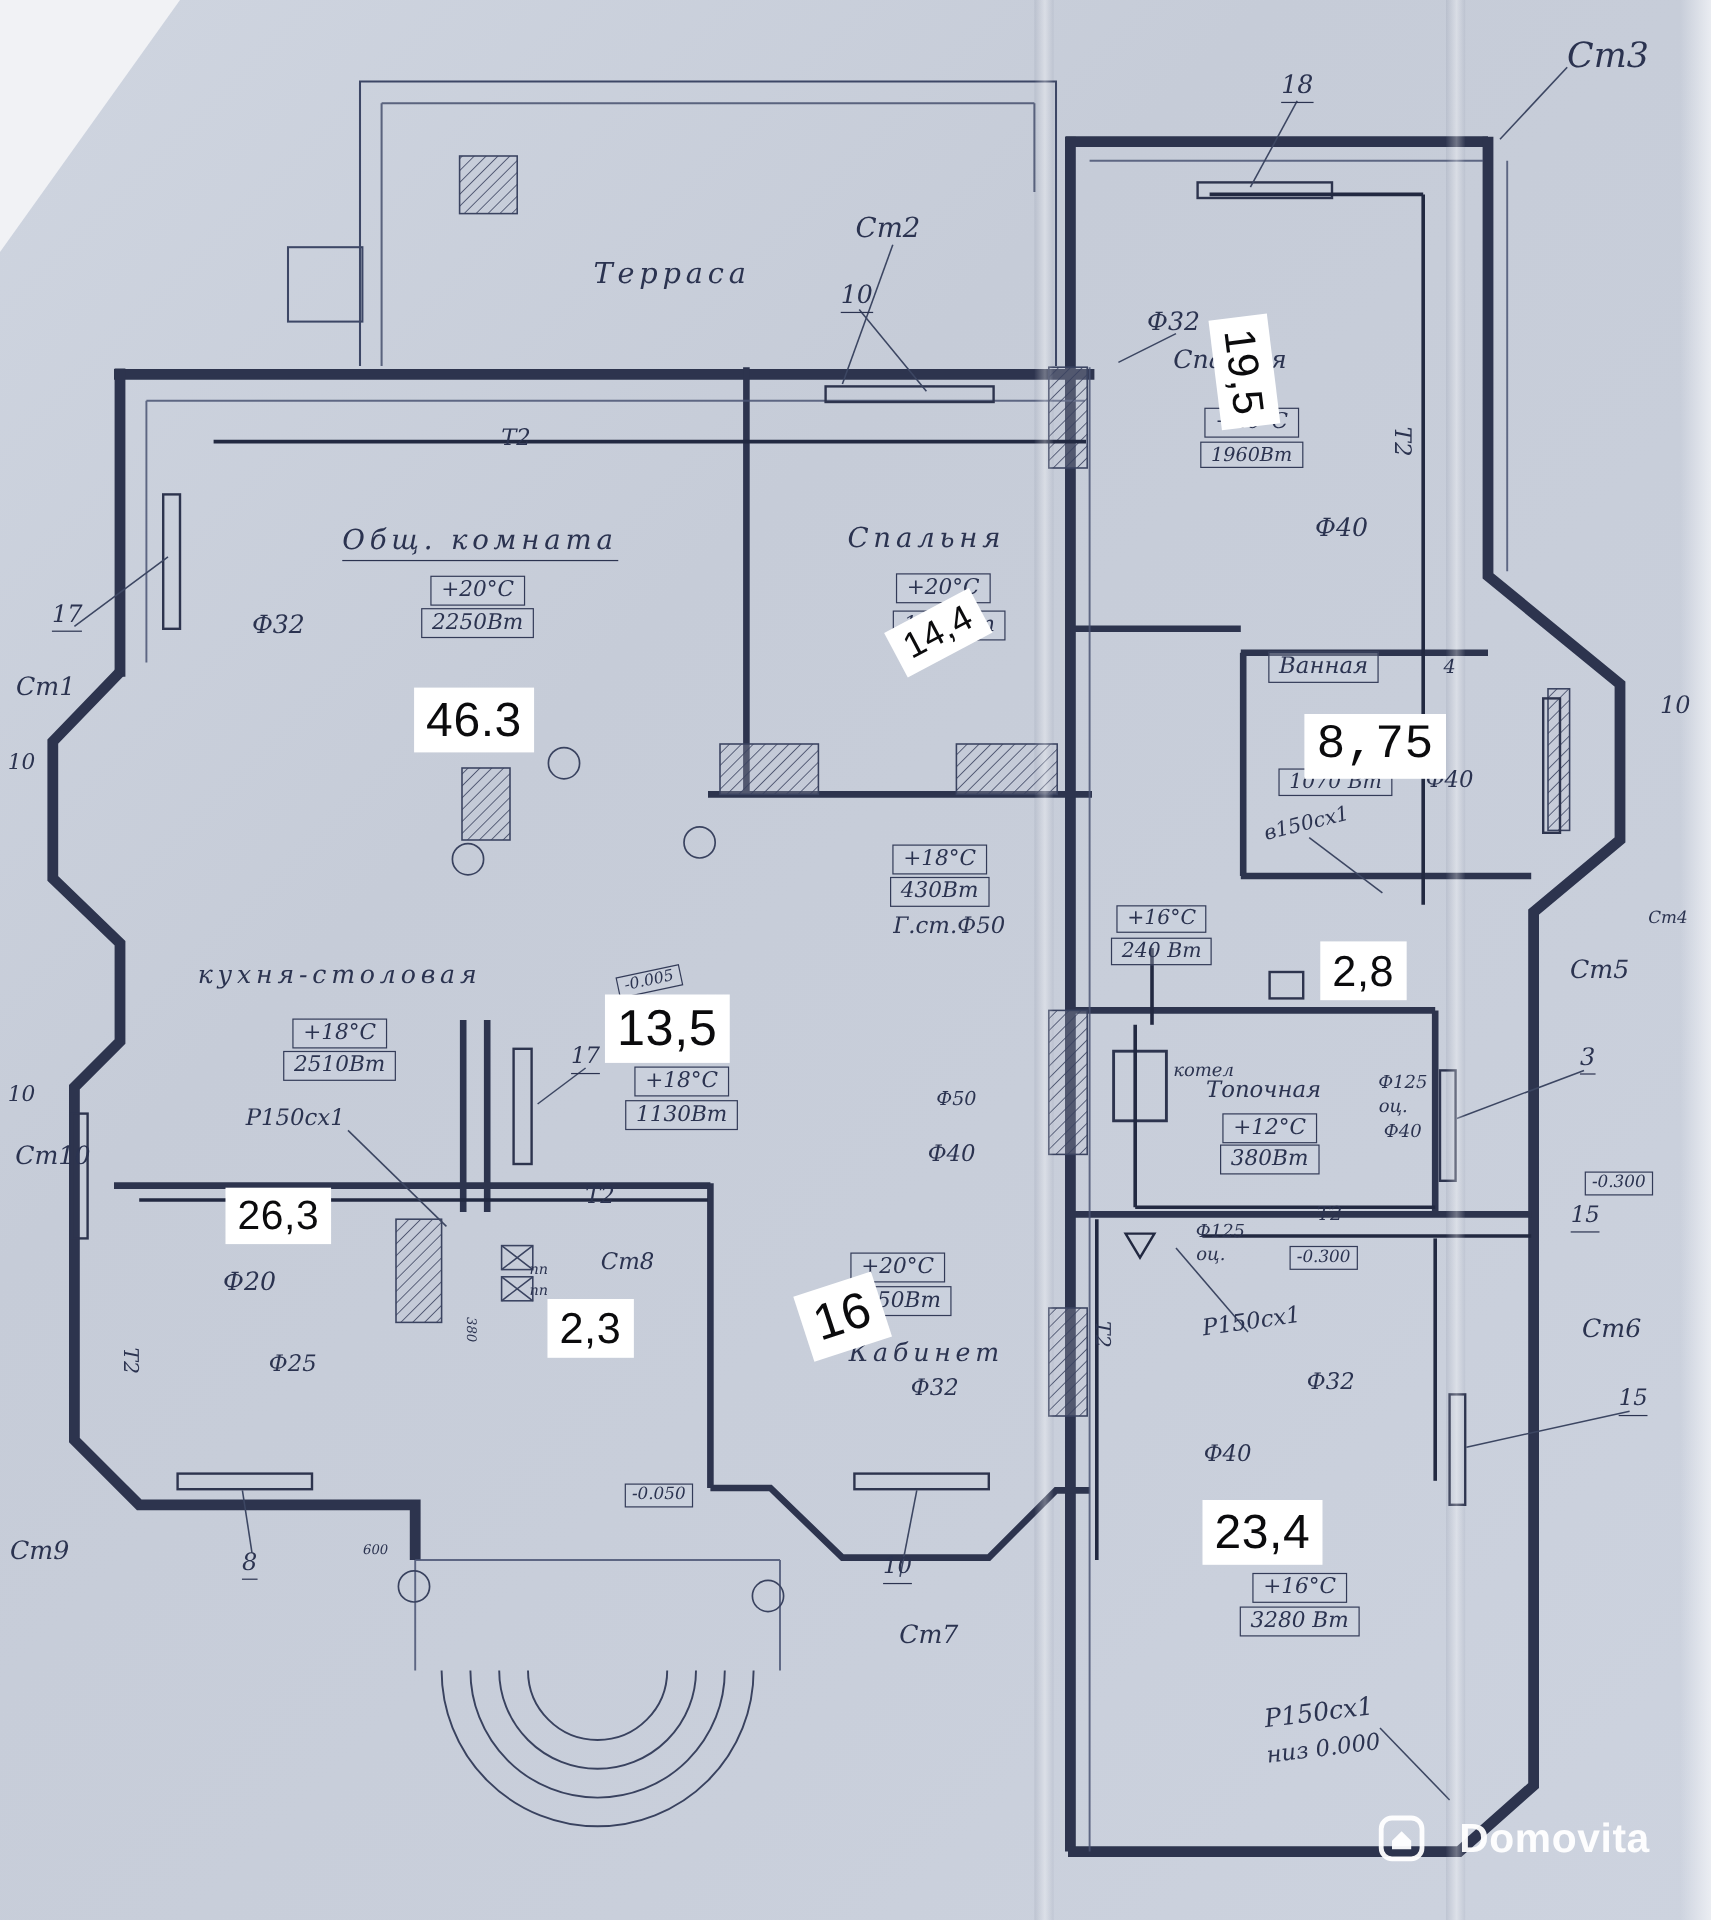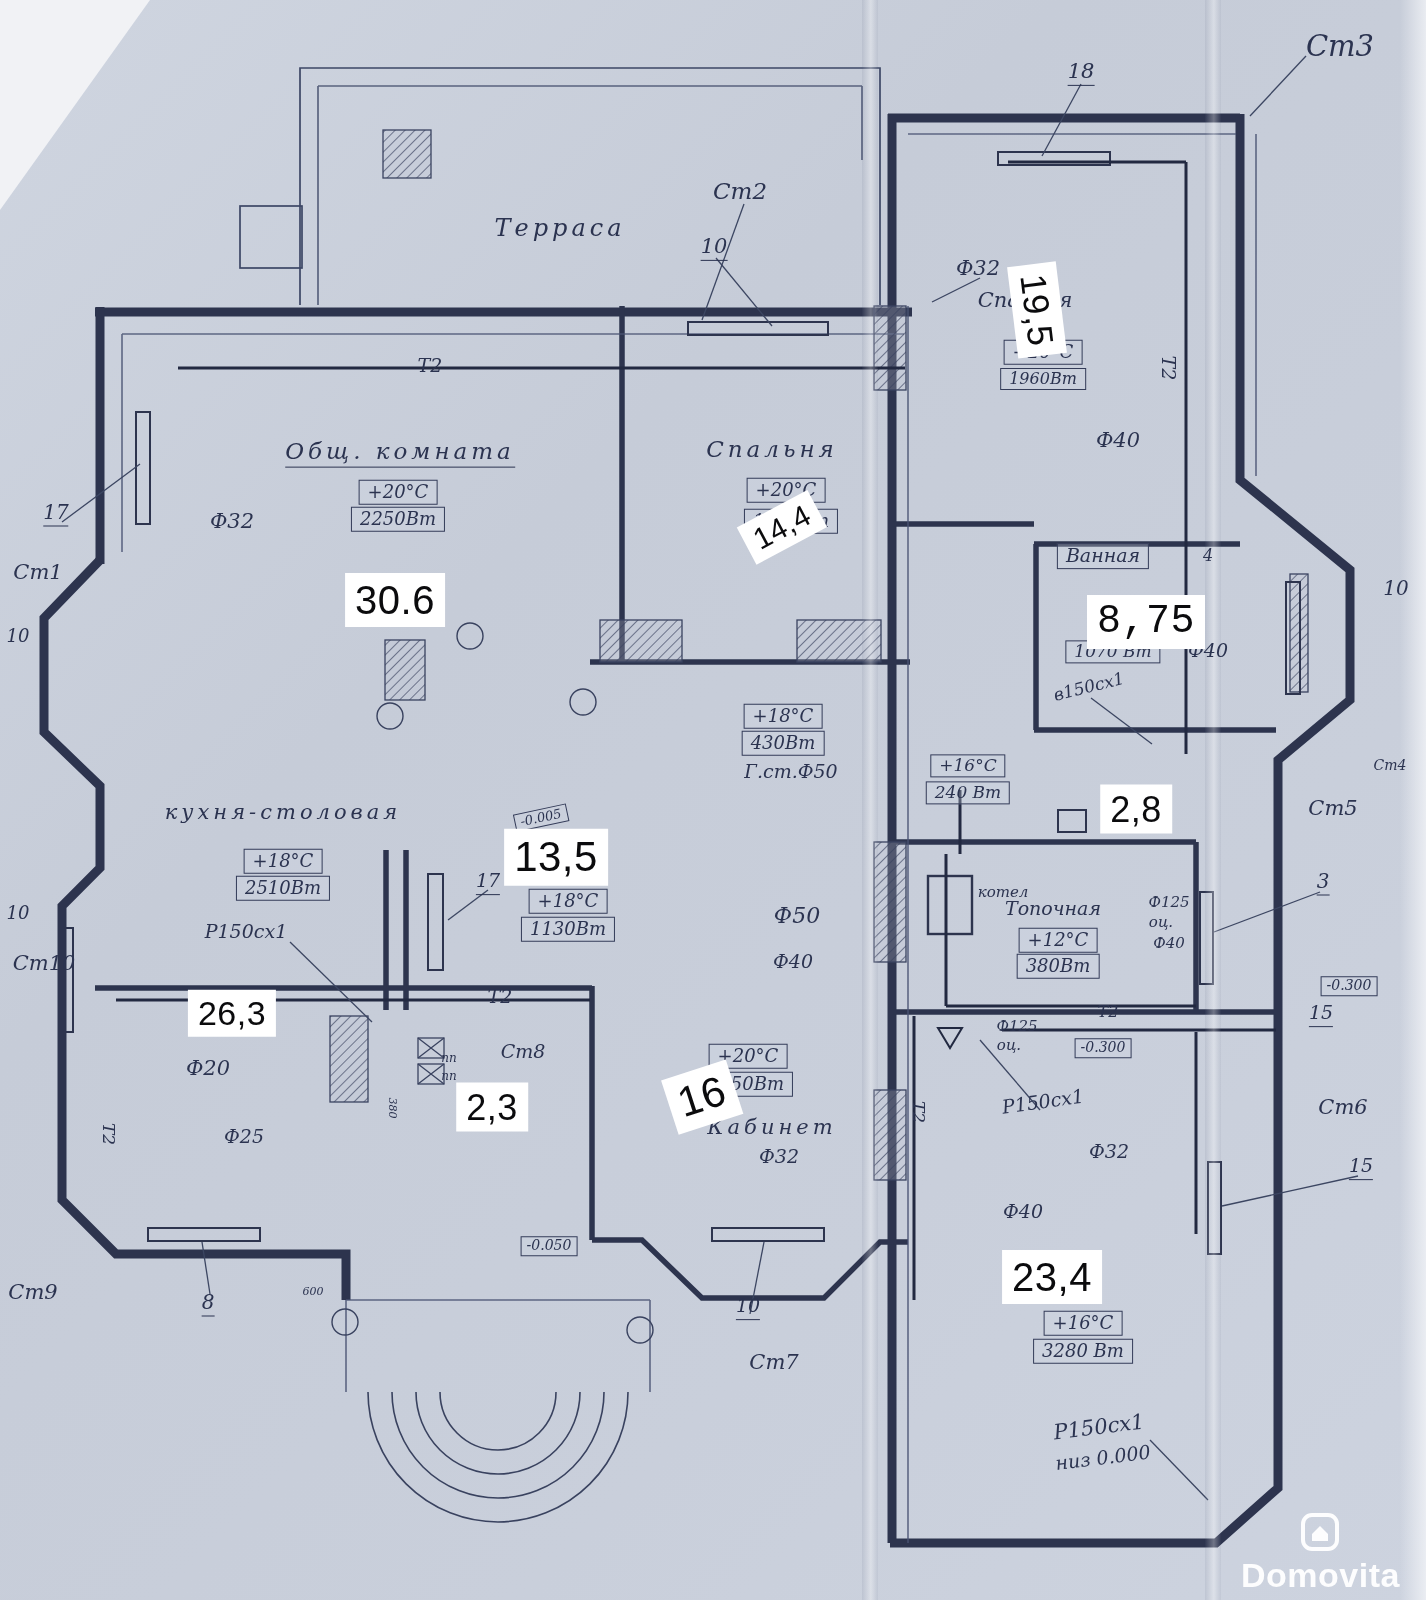--- a/index.html
+++ b/index.html
@@ -17,21 +17,21 @@
   .lbl{position:absolute;white-space:nowrap;line-height:1.25;}
   .hand{font-family:"DejaVu Serif",serif;font-style:italic;color:#2b3350;}
   .sp{letter-spacing:4px;}
   .ul{border-bottom:1.6px solid #2b3350;padding-bottom:1px;}
   .box{font-family:"DejaVu Serif",serif;font-style:italic;color:#2b3350;
        border:1.7px solid #333b58;padding:0 8px;background:rgba(210,216,228,0.30);}
   .boxsm{font-family:"DejaVu Serif",serif;font-style:italic;color:#2b3350;
        border:1.4px solid #333b58;padding:0 5px;background:rgba(210,216,228,0.30);}
   .overlay{font-family:"Liberation Sans",sans-serif;color:#0b0b0d;background:#ffffff;
        padding:2px 10px;letter-spacing:0.5px;}
-  .watermark{position:absolute;left:1241px;top:1512px;z-index:4;display:flex;align-items:center;gap:4px;flex-direction:column;}
+  .watermark{position:absolute;left:1148px;top:1512px;z-index:4;display:flex;align-items:center;gap:28px;}
   .wm-icon svg{display:block;}
   .wm-text{font-family:"Liberation Sans",sans-serif;font-weight:bold;font-size:34px;
        color:rgba(255,255,255,0.95);letter-spacing:0.5px;}
 </style>
 </head>
 <body>
 
 <div class="page">
 
   <svg class="plan" width="1426" height="1600" viewBox="0 0 1426 1600">
@@ -204,21 +204,21 @@
       <div class="lbl hand" style="left: 1161px; top: 922px; font-size: 15px; transform: translate(-50%, -50%) rotate(0deg);">оц.</div>
       <div class="lbl hand" style="left: 1169px; top: 943px; font-size: 15px; transform: translate(-50%, -50%) rotate(0deg);">Ф40</div>
       <div class="lbl hand ul" style="left: 1323px; top: 882px; font-size: 20px; transform: translate(-50%, -50%) rotate(0deg);">3</div>
       <div class="lbl boxsm" style="left: 1349px; top: 986px; font-size: 14px; transform: translate(-50%, -50%) rotate(0deg);">-0.300</div>
       <div class="lbl hand ul" style="left: 1321px; top: 1014px; font-size: 19px; transform: translate(-50%, -50%) rotate(0deg);">15</div>
       <div class="lbl hand" style="left: 208px; top: 1068px; font-size: 21px; transform: translate(-50%, -50%) rotate(0deg);">Ф20</div>
       <div class="lbl hand" style="left: 500px; top: 997px; font-size: 19px; transform: translate(-50%, -50%) rotate(0deg);">Т2</div>
       <div class="lbl hand" style="left: 523px; top: 1052px; font-size: 19px; transform: translate(-50%, -50%) rotate(0deg);">Ст8</div>
       <div class="lbl hand" style="left: 449px; top: 1058px; font-size: 12px; transform: translate(-50%, -50%) rotate(0deg);">пп</div>
       <div class="lbl hand" style="left: 449px; top: 1076px; font-size: 12px; transform: translate(-50%, -50%) rotate(0deg);">пп</div>
-      <div class="lbl hand" style="left: 797px; top: 916px; font-size: 22px; transform: translate(-50%, -50%) rotate(0deg);">Ф50</div>
+      <div class="lbl hand" style="left: 797px; top: 916px; font-size: 16px; transform: translate(-50%, -50%) rotate(0deg);">Ф50</div>
       <div class="lbl hand" style="left: 793px; top: 962px; font-size: 19px; transform: translate(-50%, -50%) rotate(0deg);">Ф40</div>
       <div class="lbl hand" style="left: 1017px; top: 1026px; font-size: 15px; transform: translate(-50%, -50%) rotate(0deg);">Ф125</div>
       <div class="lbl hand" style="left: 1009px; top: 1045px; font-size: 15px; transform: translate(-50%, -50%) rotate(0deg);">оц.</div>
       <div class="lbl hand" style="left: 1108px; top: 1012px; font-size: 16px; transform: translate(-50%, -50%) rotate(0deg);">Т2</div>
       <div class="lbl boxsm" style="left: 1103px; top: 1048px; font-size: 14px; transform: translate(-50%, -50%) rotate(0deg);">-0.300</div>
       <div class="lbl hand" style="left: 1043px; top: 1102px; font-size: 19px; transform: translate(-50%, -50%) rotate(-8deg);">Р150сх1</div>
       <div class="lbl hand" style="left: 1109px; top: 1152px; font-size: 19px; transform: translate(-50%, -50%) rotate(0deg);">Ф32</div>
       <div class="lbl hand" style="left: 1333px; top: 808px; font-size: 21px; transform: translate(-50%, -50%) rotate(0deg);">Ст5</div>
       <div class="lbl hand" style="left: 1343px; top: 1107px; font-size: 21px; transform: translate(-50%, -50%) rotate(0deg);">Ст6</div>
       <div class="lbl hand ul" style="left: 1361px; top: 1167px; font-size: 19px; transform: translate(-50%, -50%) rotate(0deg);">15</div>
@@ -252,21 +252,21 @@
       <div class="lbl box" style="left: 283px; top: 861px; font-size: 18px; transform: translate(-50%, -50%) rotate(0deg);">+18°С</div>
       <div class="lbl box" style="left: 283px; top: 888px; font-size: 18px; transform: translate(-50%, -50%) rotate(0deg);">2510Вт</div>
       <div class="lbl box" style="left: 568px; top: 901px; font-size: 18px; transform: translate(-50%, -50%) rotate(0deg);">+18°С</div>
       <div class="lbl box" style="left: 568px; top: 929px; font-size: 18px; transform: translate(-50%, -50%) rotate(0deg);">1130Вт</div>
       <div class="lbl box" style="left: 1058px; top: 940px; font-size: 18px; transform: translate(-50%, -50%) rotate(0deg);">+12°С</div>
       <div class="lbl box" style="left: 1058px; top: 966px; font-size: 18px; transform: translate(-50%, -50%) rotate(0deg);">380Вт</div>
       <div class="lbl box" style="left: 748px; top: 1056px; font-size: 18px; transform: translate(-50%, -50%) rotate(0deg);">+20°С</div>
       <div class="lbl box" style="left: 746px; top: 1084px; font-size: 18px; transform: translate(-50%, -50%) rotate(0deg);">1250Вт</div>
       <div class="lbl box" style="left: 1083px; top: 1323px; font-size: 18px; transform: translate(-50%, -50%) rotate(0deg);">+16°С</div>
       <div class="lbl box" style="left: 1083px; top: 1351px; font-size: 18px; transform: translate(-50%, -50%) rotate(0deg);">3280 Вт</div>
-      <div class="lbl overlay" style="left: 395px; top: 600px; font-size: 40px; transform: translate(-50%, -50%) rotate(0deg);">30.6</div>
+      <div class="lbl overlay" style="left: 395px; top: 600px; font-size: 40px; transform: translate(-50%, -50%) rotate(0deg);">46.3</div>
       <div class="lbl overlay" style="left: 1037px; top: 310px; font-size: 36px; transform: translate(-50%, -50%) rotate(83deg);">19,5</div>
       <div class="lbl overlay" style="left: 782px; top: 527px; font-size: 30px; transform: translate(-50%, -50%) rotate(-28deg);">14,4</div>
       <div class="lbl overlay" style="left: 1146px; top: 622px; font-size: 40px; transform: translate(-50%, -50%) rotate(0deg); font-family: Liberation Mono, monospace;">8,75</div>
       <div class="lbl overlay" style="left: 1136px; top: 809px; font-size: 36px; transform: translate(-50%, -50%) rotate(0deg);">2,8</div>
       <div class="lbl overlay" style="left: 556px; top: 857px; font-size: 42px; transform: translate(-50%, -50%) rotate(0deg);">13,5</div>
       <div class="lbl overlay" style="left: 232px; top: 1013px; font-size: 34px; transform: translate(-50%, -50%) rotate(0deg);">26,3</div>
       <div class="lbl overlay" style="left: 492px; top: 1107px; font-size: 36px; transform: translate(-50%, -50%) rotate(0deg);">2,3</div>
       <div class="lbl overlay" style="left: 702px; top: 1097px; font-size: 42px; transform: translate(-50%, -50%) rotate(-18deg);">16</div>
       <div class="lbl overlay" style="left: 1052px; top: 1277px; font-size: 40px; transform: translate(-50%, -50%) rotate(0deg);">23,4</div>
     </div>

